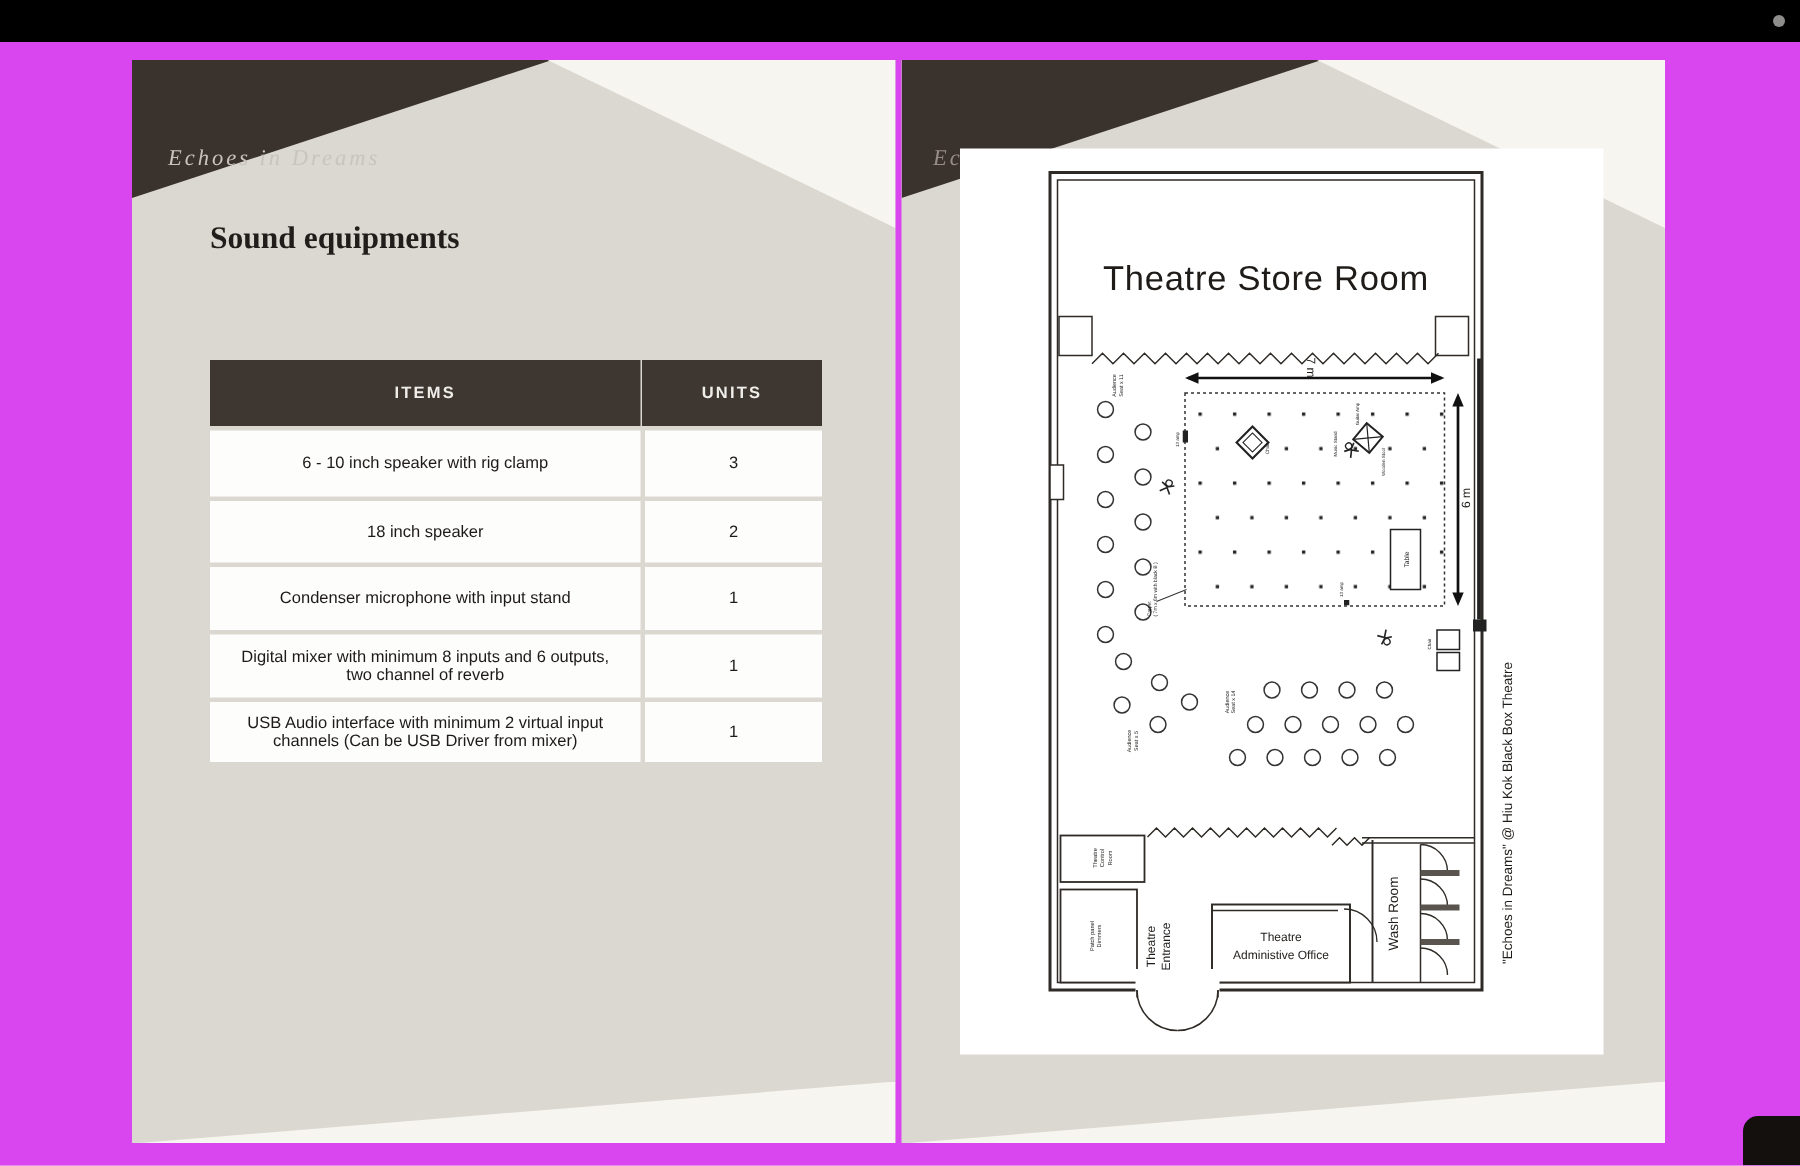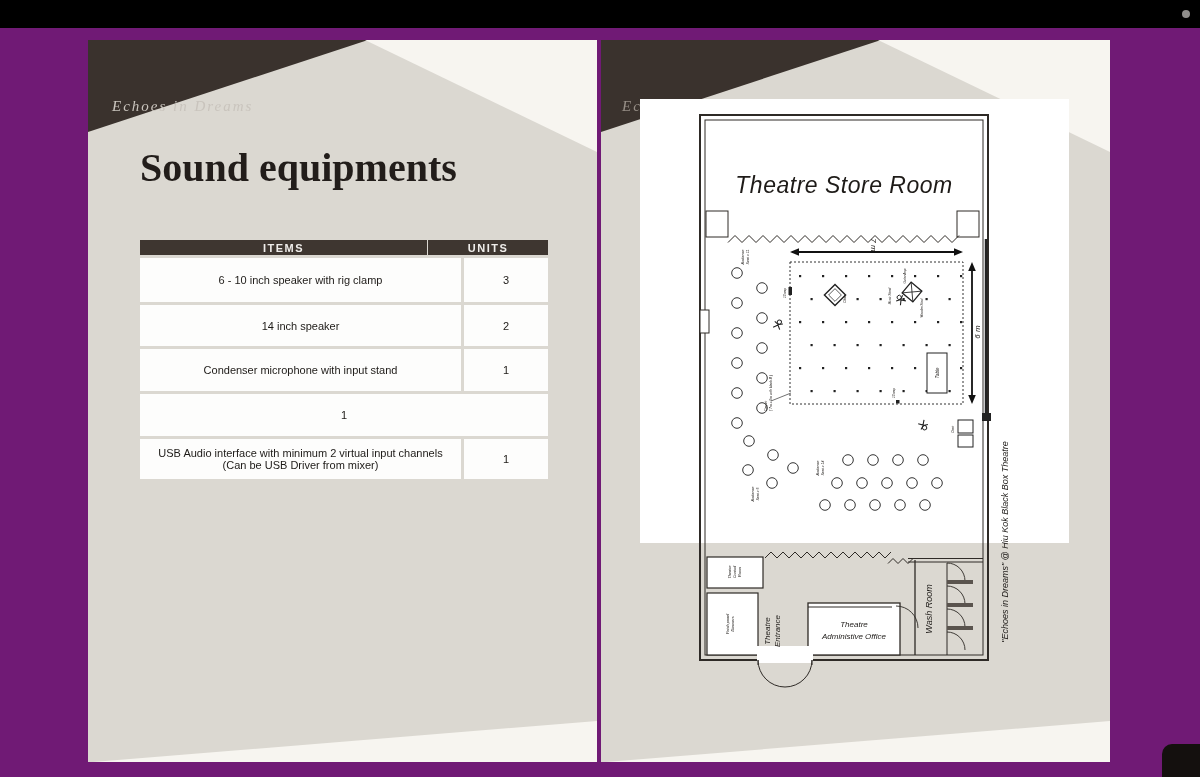--- a/index.html
+++ b/index.html
@@ -1,50 +1,50 @@
 <!DOCTYPE html>
 <html><head>
 <meta charset="utf-8">
 <style>
   html,body{margin:0;padding:0;}
-  #stage-root{position:relative;width:1200px;height:777px;background:#701a75;overflow:hidden;
+  #stage-root{position:relative;width:1200px;height:777px;background:#d946ef;overflow:hidden;
     font-family:"Liberation Sans",sans-serif;}
   .topbar{position:absolute;left:0;top:0;width:1200px;height:28px;background:#000;}
   .status-dot{position:absolute;left:1182px;top:10px;width:8px;height:8px;border-radius:50%;
     background:#8f8d8b;}
   .corner-block{position:absolute;right:0;bottom:0;width:38px;height:33px;background:#14100e;
     border-radius:10px 0 0 0;}
   .slide{position:absolute;top:40px;width:509px;height:722px;background:#dbd8d1;}
   .slide.left{left:88px;}
   .slide.right{left:601px;}
   .corner-dark{position:absolute;left:0;top:0;width:280px;height:92px;background:#3a322d;
     clip-path:polygon(0 0,100% 0,0 100%);}
   .wedge-top{position:absolute;right:0;top:0;width:232px;height:112px;background:#f7f5f0;
     clip-path:polygon(0 0,100% 0,100% 100%);}
   .wedge-bottom{position:absolute;left:0;bottom:0;width:509px;height:41px;background:#f7f5f0;
     clip-path:polygon(100% 0,100% 100%,1% 100%);}
   .script-header{position:absolute;top:58px;font:italic 15px "Liberation Serif",serif;
     letter-spacing:2px;}
   .slide.left .script-header{left:24px;color:#c9c4bd;}
   .slide.right .script-header{left:21px;color:#968e86;}
   .page-title{position:absolute;left:52px;top:108px;font-family:"Liberation Serif",serif;
-    font-weight:bold;font-size:40px;line-height:1.0;color:#221d1a;}
+    font-weight:bold;font-size:21px;line-height:1.0;color:#221d1a;}
   .eq-table{position:absolute;left:52px;top:200px;width:408px;display:flex;
     flex-direction:column;gap:3px;}
-  .thead{display:flex;gap:1px;height:15px;}
+  .thead{display:flex;gap:1px;height:44px;}
   .th{background:#3e3630;color:#efedea;font-size:11px;font-weight:bold;letter-spacing:1.5px;
     display:flex;align-items:center;justify-content:center;}
   .col-items{width:287px;}
   .col-units{flex:1;}
   .trow{display:flex;gap:3px;}
   .td{background:#fdfdfc;display:flex;align-items:center;justify-content:center;
     text-align:center;font-size:11px;color:#1d1a17;padding:4px 12px;box-sizing:border-box;}
-  .td.col-items{width:321px;}
+  .td.col-items{width:287px;}
   .r1{height:44px}.r2{height:41px}.r3{height:42px}.r4{height:42px}.r5{height:40px}
-  .plan-panel{position:absolute;left:39px;top:59px;width:429px;height:444px;background:#fff;font-style:italic;}
+  .plan-panel{position:absolute;left:39px;top:59px;width:429px;height:604px;background:#fff;}
   svg text{font-family:"Liberation Sans",sans-serif;fill:#1e1b18;}
 </style>
 </head>
 <body>
 
 <div id="stage-root">
   <div class="topbar"></div>
   <div class="status-dot"></div>
 
   <div class="slide left">
@@ -58,28 +58,29 @@
     <div class="eq-table">
       <div class="thead">
         <div class="th col-items">ITEMS</div>
         <div class="th col-units">UNITS</div>
       </div>
       <div class="trow">
         <div class="td col-items r1">6 - 10 inch speaker with rig clamp</div>
         <div class="td col-units r1">3</div>
       </div>
       <div class="trow">
-        <div class="td col-items r2">14 inch speaker</div>
+        <div class="td col-items r2">18 inch speaker</div>
         <div class="td col-units r2">2</div>
       </div>
       <div class="trow">
         <div class="td col-items r3">Condenser microphone with input stand</div>
         <div class="td col-units r3">1</div>
       </div>
       <div class="trow">
+        <div class="td col-items r4">Digital mixer with minimum 8 inputs and 6 outputs, two channel of reverb</div>
         <div class="td col-units r4">1</div>
       </div>
       <div class="trow">
         <div class="td col-items r5">USB Audio interface with minimum 2 virtual input channels (Can be USB Driver from mixer)</div>
         <div class="td col-units r5">1</div>
       </div>
     </div>
   </div>
 
   <div class="slide right">

